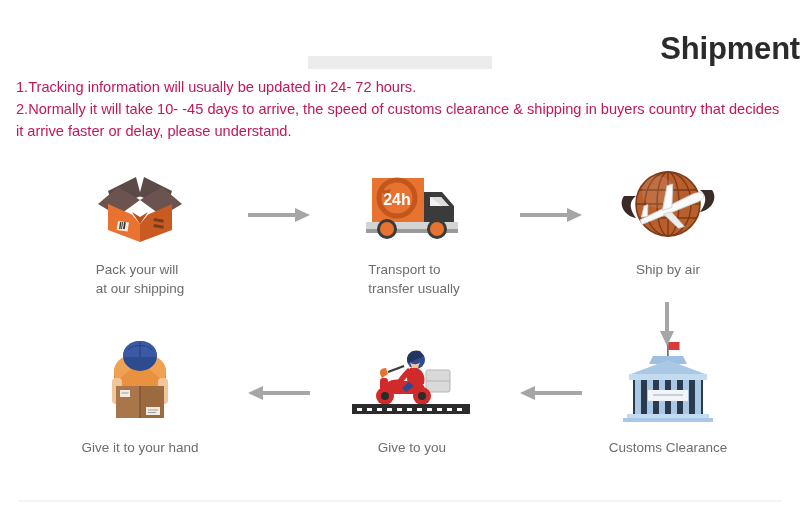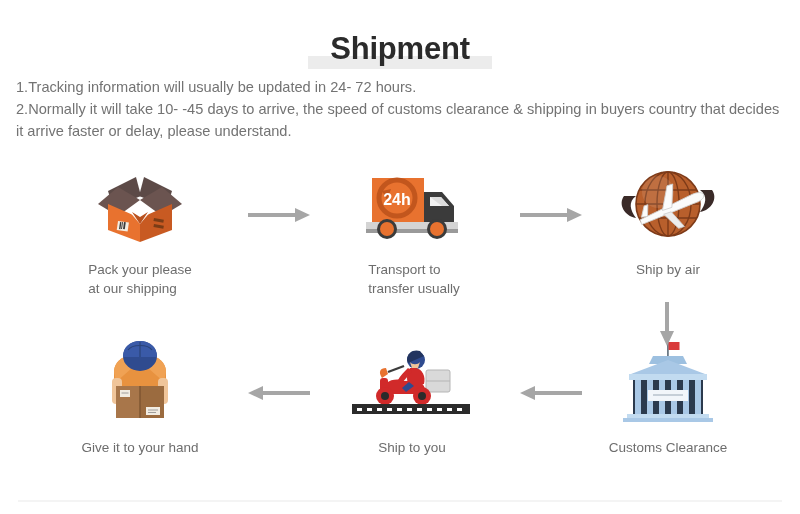--- a/index.html
+++ b/index.html
@@ -17,21 +17,21 @@
     -webkit-font-smoothing: antialiased;
   }
 
   
   .title-wrap {
     position: absolute;
     top: 26px;
     left: 0;
     width: 800px;
     height: 46px;
-    text-align: center;
+    text-align: right;
   }
   .title-band {
     position: absolute;
     left: 308px;
     top: 30px;
     width: 184px;
     height: 13px;
     background: #ececec;
     z-index: 1;
   }
@@ -47,21 +47,21 @@
   }
 
   
   .intro {
     position: absolute;
     top: 76px;
     left: 16px;
     width: 772px;
     font-size: 14.6px;
     line-height: 22px;
-    color: #737373;
+    color: #be185d;
   }
   .intro div { white-space: normal; }
 
   
   .flow {
     position: absolute;
     top: 160px;
     left: 0;
     width: 800px;
     height: 330px;
@@ -194,21 +194,21 @@
         <rect x="32" y="61" width="11" height="9" fill="#f3ede2" transform="rotate(8 32 61)"></rect>
         <rect x="34" y="62" width="1.4" height="7" fill="#3b3b3b" transform="rotate(8 34 62)"></rect>
         <rect x="36" y="62" width="1" height="7" fill="#3b3b3b" transform="rotate(8 36 62)"></rect>
         <rect x="38" y="62" width="1.8" height="7" fill="#3b3b3b" transform="rotate(8 38 62)"></rect>
 
         <rect x="68" y="58" width="10" height="3" fill="#7a3c16" transform="rotate(10 68 58)"></rect>
         <rect x="68" y="64" width="10" height="3" fill="#7a3c16" transform="rotate(10 68 64)"></rect>
       </svg>
     </div>
     <div class="label">
-      <span>Pack your please</span><br>
+      <span>Pack your will</span><br>
       <span>at our shipping</span>
     </div>
   </div>
 
   <div class="cell" id="cell-transport">
     <div class="art">
       <svg width="104" height="86" viewBox="0 0 104 86" aria-hidden="true">
 
         <rect x="10" y="18" width="52" height="44" fill="#e8722f"></rect>
 
@@ -335,21 +335,21 @@
           <rect x="45" y="70" width="5" height="3"></rect>
           <rect x="55" y="70" width="5" height="3"></rect>
           <rect x="65" y="70" width="5" height="3"></rect>
           <rect x="75" y="70" width="5" height="3"></rect>
           <rect x="85" y="70" width="5" height="3"></rect>
           <rect x="95" y="70" width="5" height="3"></rect>
           <rect x="105" y="70" width="5" height="3"></rect>
         </g>
       </svg>
     </div>
-    <div class="label c">Ship to you</div>
+    <div class="label c">Give to you</div>
   </div>
 
   <div class="cell" id="cell-hand">
     <div class="art">
       <svg width="108" height="86" viewBox="0 0 108 86" aria-hidden="true">
 
         <path d="M28 34 C 28 22, 40 16, 54 16 C 68 16, 80 22, 80 34 L 80 56 L 28 56 Z" fill="#e8923f"></path>
         <path d="M28 34 C 28 24, 36 19, 44 17 L 46 30 L 30 44 Z" fill="#f0a254"></path>
         <path d="M80 34 C 80 24, 72 19, 64 17 L 62 30 L 78 44 Z" fill="#f0a254"></path>
 

